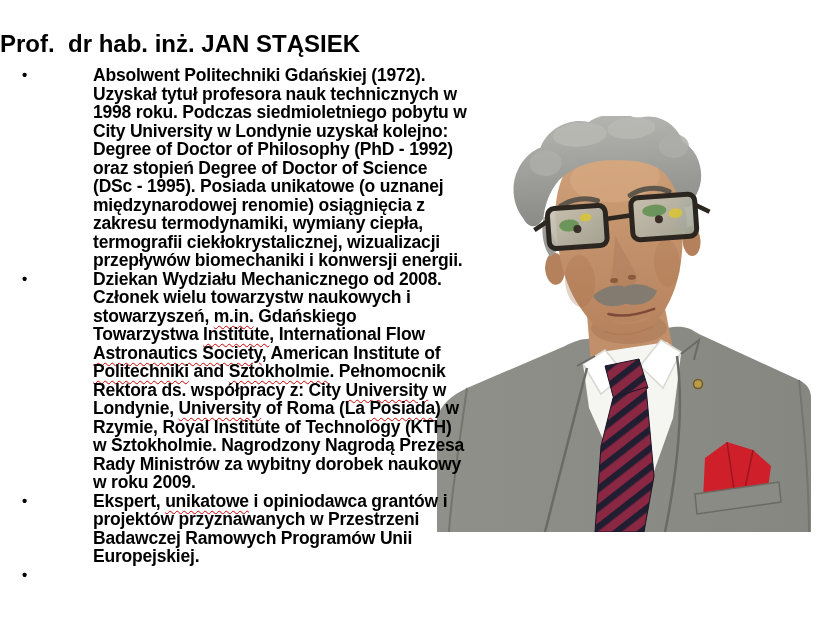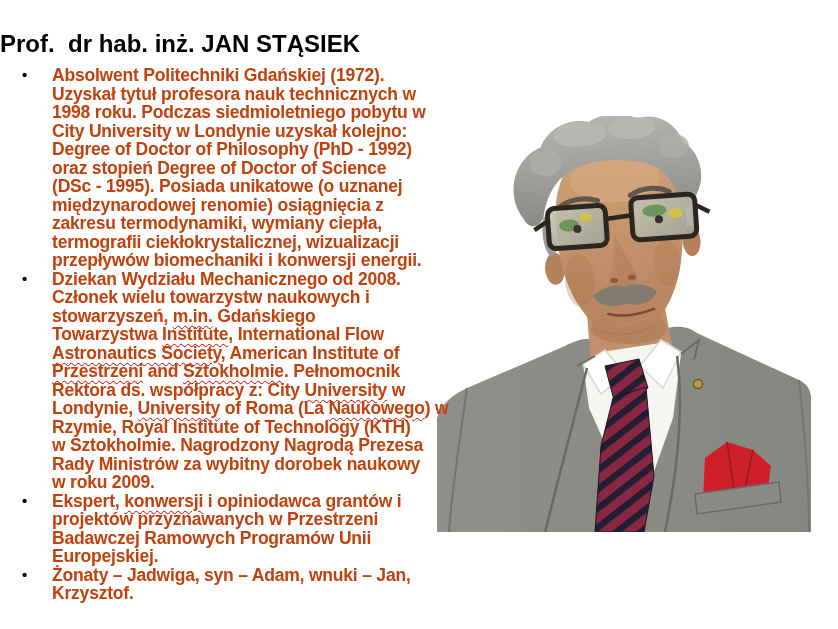--- a/index.html
+++ b/index.html
@@ -18,21 +18,21 @@
   .bullets{
     position:absolute;left:22px;top:66px;width:520px;z-index:2;
   }
   .bullet-row{display:flex;align-items:flex-start;}
   .marker{
     flex:0 0 30px;width:30px;font-size:15px;line-height:18.5px;
     font-weight:bold;color:#000;
   }
   .bullet-text{
     white-space:pre;font-size:17.5px;line-height:18.5px;font-weight:bold;
-    letter-spacing:-0.2px;color:#c2410c;
+    letter-spacing:-0.2px;color:#000000;margin-left:41px;
   }
   .sq{
     text-decoration-line:underline;
     text-decoration-style:wavy;
     text-decoration-color:#cc0000;
     text-decoration-thickness:1px;
     text-underline-offset:3px;
   }
 </style>
 </head>
@@ -159,35 +159,33 @@
 termografii ciekłokrystalicznej, wizualizacji
 przepływów biomechaniki i konwersji energii.</div>
       </div>
       <div class="bullet-row">
         <span class="marker">•</span>
         <div class="bullet-text">Dziekan Wydziału Mechanicznego od 2008.
 Członek wielu towarzystw naukowych i
 stowarzyszeń, <span class="sq">m.in.</span> Gdańskiego
 Towarzystwa <span class="sq">Institute</span>, International Flow
 <span class="sq">Astronautics Society</span>, American Institute of
-<span class="sq">Przestrzeni</span> and <span class="sq">Sztokholmie</span>. Pełnomocnik
+<span class="sq">Politechniki</span> and <span class="sq">Sztokholmie</span>. Pełnomocnik
 Rektora ds. współpracy z: City <span class="sq">University</span> w
-Londynie, <span class="sq">University</span> of Roma (La <span class="sq">Naukowego</span>) w
+Londynie, <span class="sq">University</span> of Roma (La <span class="sq">Posiada</span>) w
 Rzymie, Royal Institute of Technology (KTH)
 w Sztokholmie. Nagrodzony Nagrodą Prezesa
 Rady Ministrów za wybitny dorobek naukowy
 w roku 2009.</div>
       </div>
       <div class="bullet-row">
         <span class="marker">•</span>
-        <div class="bullet-text">Ekspert, <span class="sq">konwersji</span> i opiniodawca grantów i
+        <div class="bullet-text">Ekspert, <span class="sq">unikatowe</span> i opiniodawca grantów i
 projektów przyznawanych w Przestrzeni
 Badawczej Ramowych Programów Unii
 Europejskiej.</div>
       </div>
       <div class="bullet-row">
         <span class="marker">•</span>
-        <div class="bullet-text">Żonaty – Jadwiga, syn – Adam, wnuki – Jan,
-Krzysztof.</div>
       </div>
     </div>
 
 </div>
 
 </body></html>

